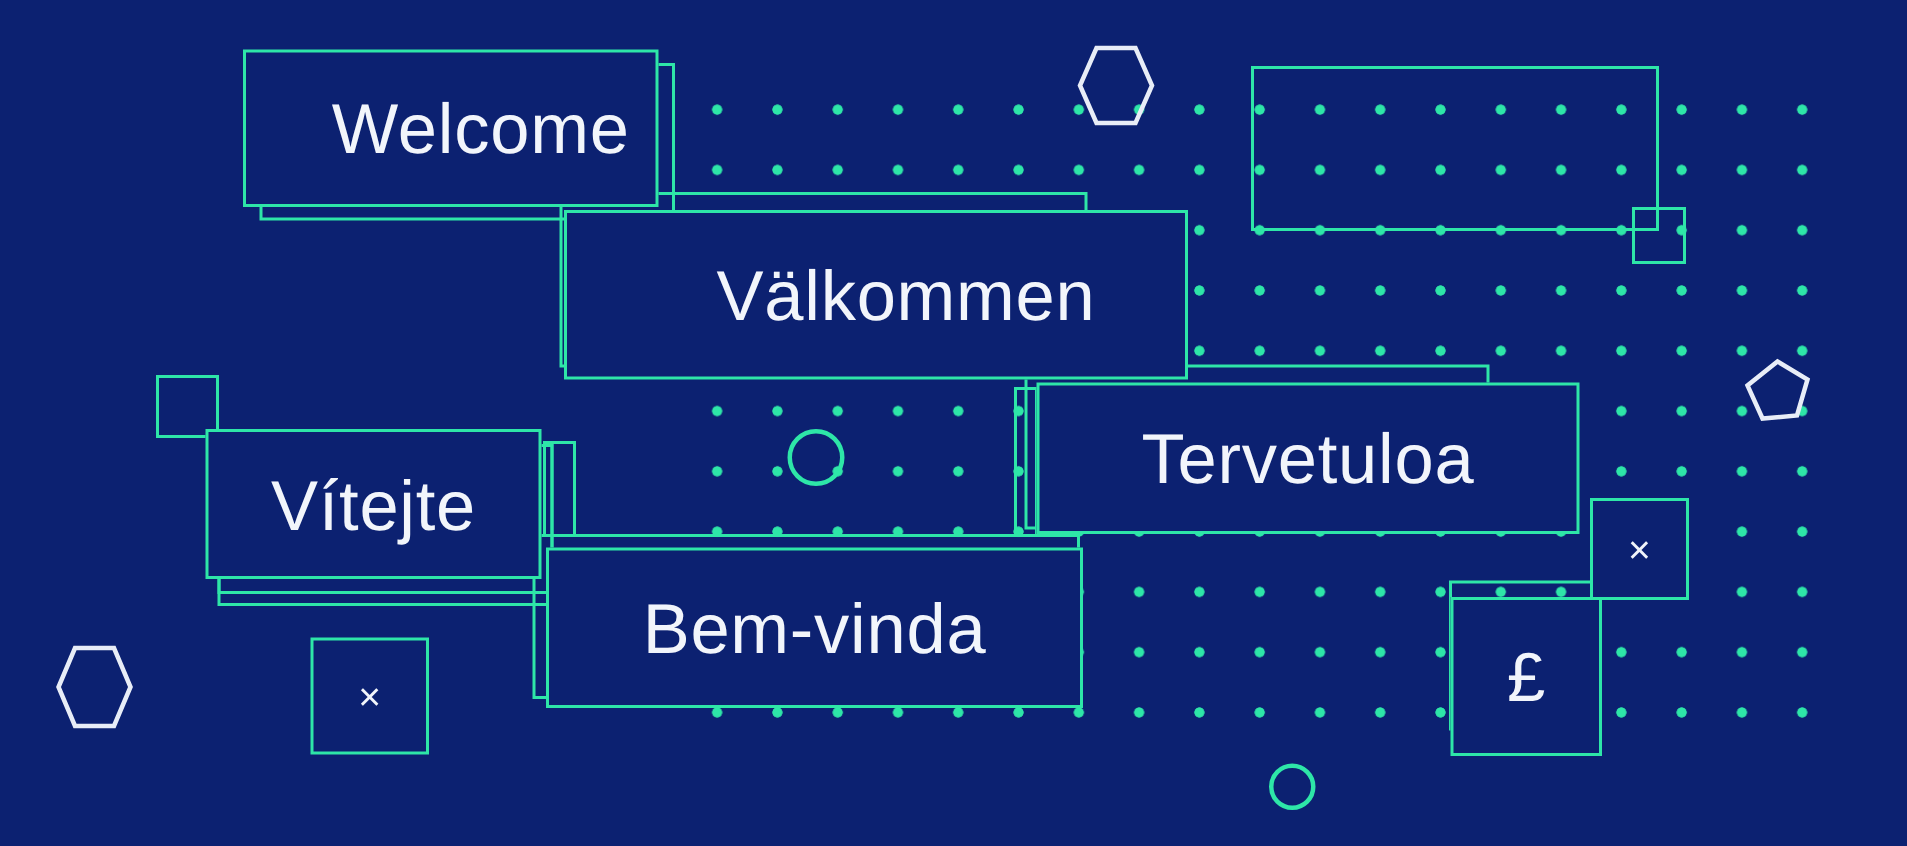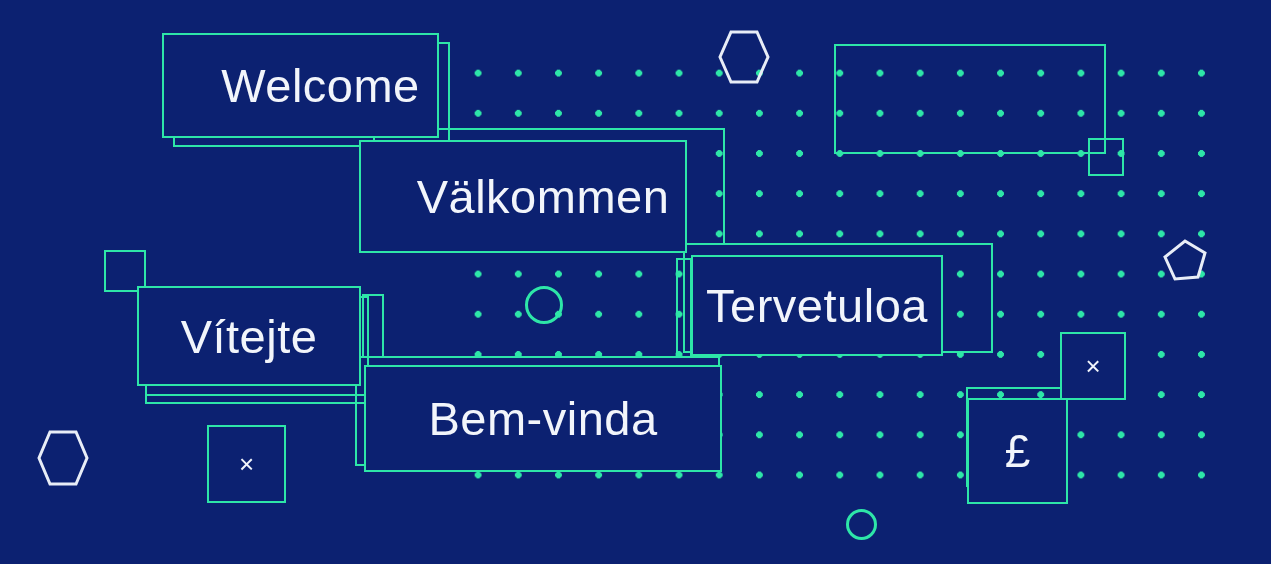--- a/index.html
+++ b/index.html
@@ -102,25 +102,25 @@
 
   <div class="obox layerB" style="left:966px;top:387px;width:100px;height:100px;"></div>
 
   <div class="obox layerB" style="left:676px;top:258px;width:16px;height:100px;"></div>
 
   <div class="card layerC" style="left:162px;top:33px;width:277px;height:105px;">
     <span class="label">Welcome</span>
   </div>
 
 
-  <div class="card layerC" style="left:359px;top:140px;width:328px;height:113px;">
+  <div class="card layerC" style="left:376px;top:140px;width:416px;height:113px;">
     <span class="label">Välkommen</span>
   </div>
 
-  <div class="card layerD" style="left:691px;top:255px;width:252px;height:101px;">
+  <div class="card layerD" style="left:691px;top:255px;width:362px;height:101px;">
     <span class="label">Tervetuloa</span>
   </div>
 
   <div class="card layerD" style="left:137px;top:286px;width:224px;height:100px;">
     <span class="label">Vítejte</span>
   </div>
 
   <div class="card layerD" style="left:364px;top:365px;width:358px;height:107px;">
     <span class="label">Bem-vinda</span>
   </div>

